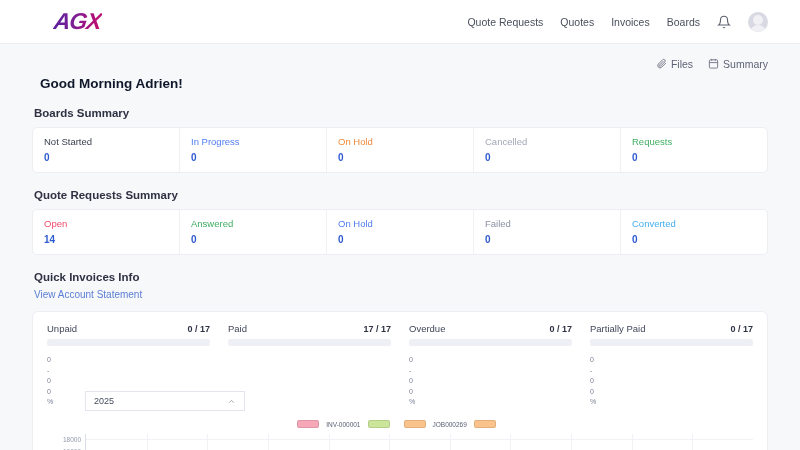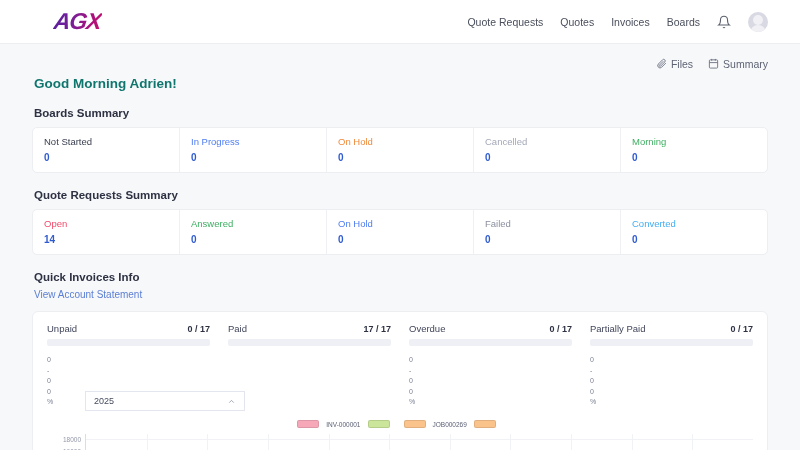--- a/index.html
+++ b/index.html
@@ -72,22 +72,22 @@
     font-size: 10.5px; color:#5f6475; cursor:pointer;
   }
   .util svg { width:11px; height:11px; display:block; color:#6e7383; }
 
   
   .page { padding: 0 32px 0 32px; }
 
   .greeting {
     font-size: 13.5px;
     font-weight: 700;
-    color: #0f766e;
-    margin: 2px 0 16px 2px;
+    color: #0f172a;
+    margin: 2px 0 16px 8px;
   }
   .section-title {
     font-size: 11.5px;
     font-weight: 700;
     color: #2d3142;
     margin: 0 0 8px 2px;
   }
 
   .cardrow {
     display: flex;
@@ -301,21 +301,21 @@
     </div>
     <div class="statcard">
       <div class="stat-label" style="color:#f08a3c">On Hold</div>
       <div class="stat-value">0</div>
     </div>
     <div class="statcard">
       <div class="stat-label" style="color:#a3a8b8">Cancelled</div>
       <div class="stat-value">0</div>
     </div>
     <div class="statcard">
-      <div class="stat-label" style="color:#3fae63">Morning</div>
+      <div class="stat-label" style="color:#3fae63">Requests</div>
       <div class="stat-value">0</div>
     </div>
   </div>
 
   <div class="section-title">Quote Requests Summary</div>
   <div class="cardrow">
     <div class="statcard">
       <div class="stat-label" style="color:#ef4b6b">Open</div>
       <div class="stat-value">14</div>
     </div>

